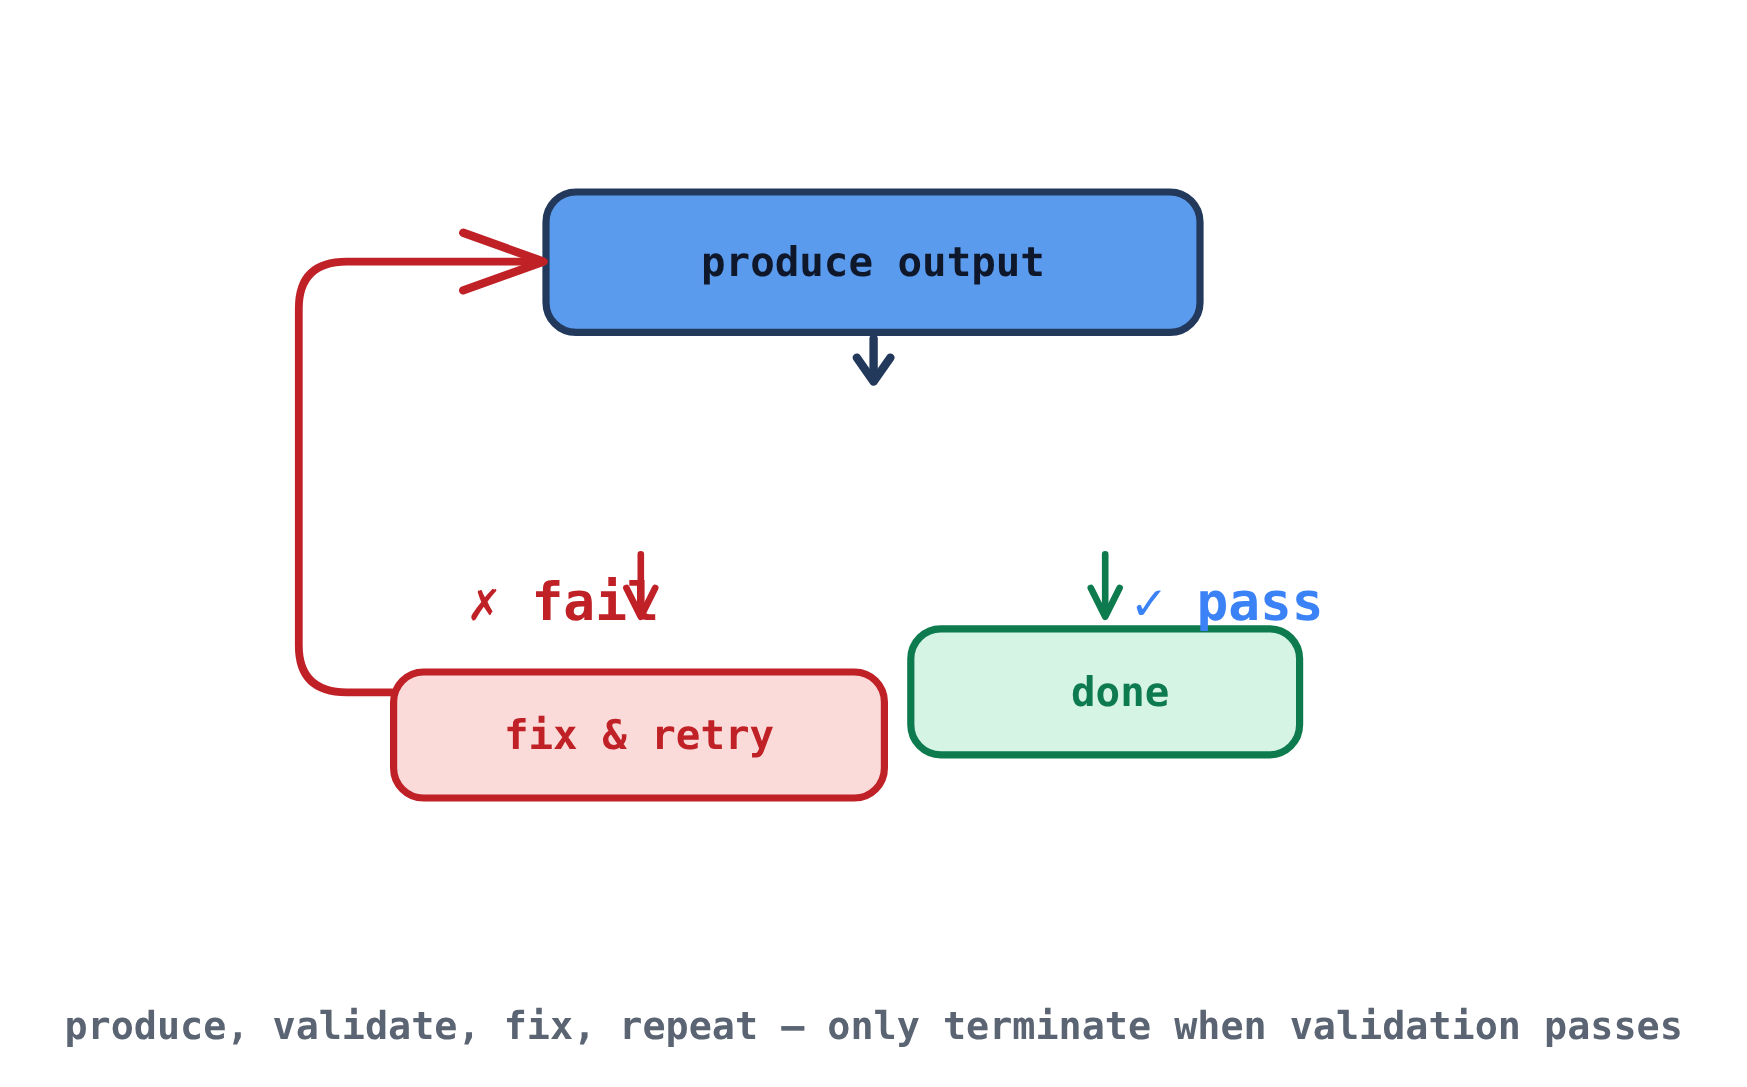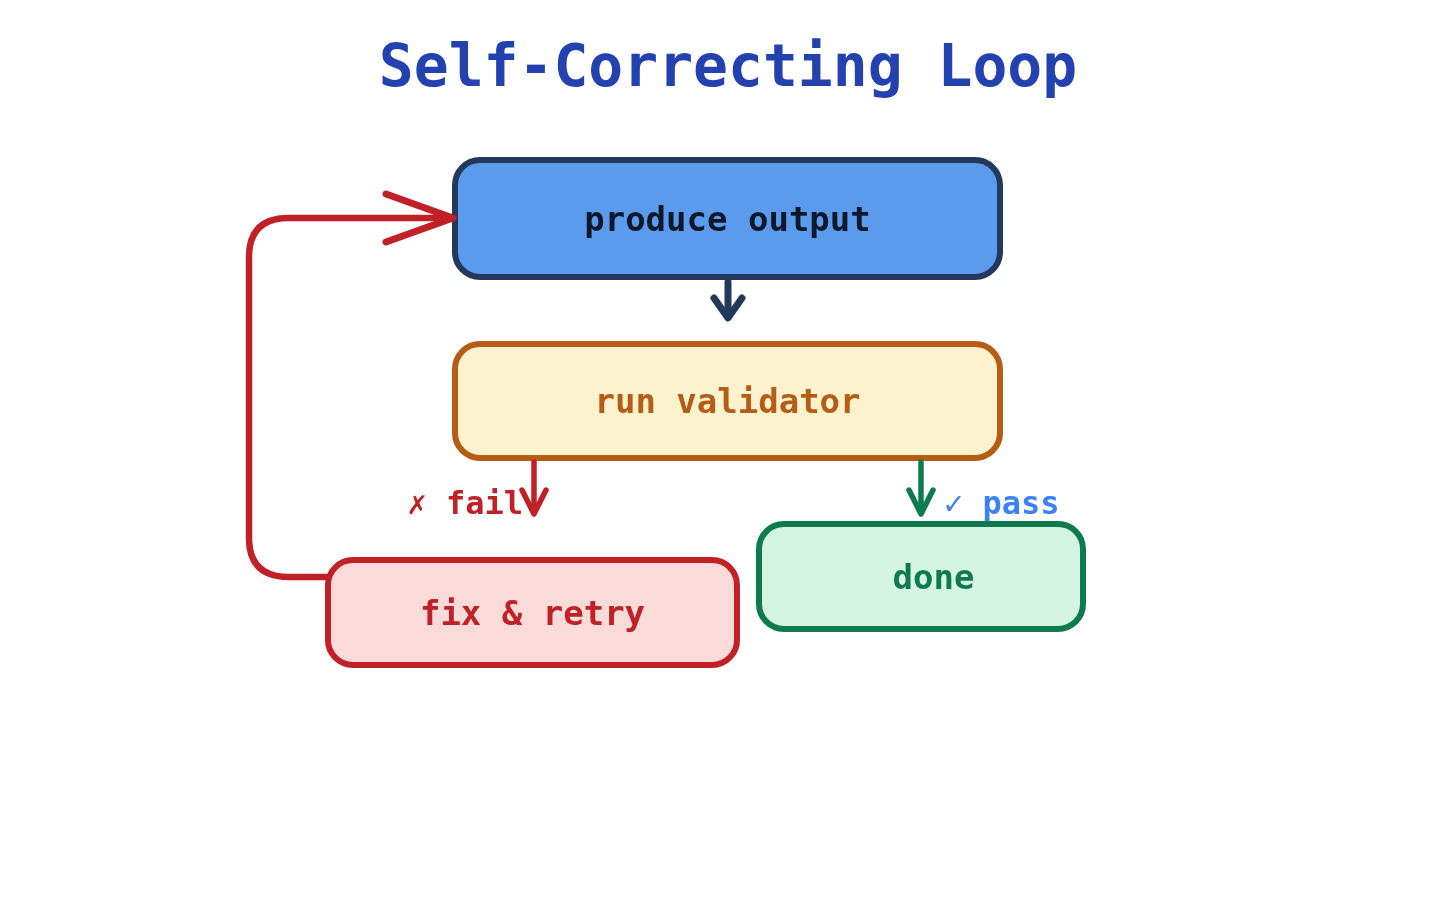--- a/index.html
+++ b/index.html
@@ -66,21 +66,21 @@
   }
   .arrow-layer {
     position: absolute;
     inset: 0;
     width: 1456px;
     height: 906px;
     pointer-events: none;
   }
   .edge-label {
     position: absolute;
-    font-size: 32px;
+    font-size: 44px;
     font-weight: bold;
     white-space: pre;
     line-height: 34px;
   }
   .edge-label-fail {
     left: 390px;
     top: 486px;
     width: 133px;
     text-align: right;
     color: #bf2127;
@@ -100,29 +100,25 @@
     font-size: 32px;
     font-weight: bold;
     color: #5b6472;
   }
 </style>
 </head>
 <body>
 
 <div class="stage">
 
-  <h1 class="title">Self-Correcting Loop</h1>
 
   <div class="node node-produce">
     <span>produce output</span>
   </div>
 
-  <div class="node node-validator">
-    <span>run validator</span>
-  </div>
 
   <div class="node node-fix">
     <span>fix &amp; retry</span>
   </div>
 
   <div class="node node-done">
     <span>done</span>
   </div>
 
   <svg class="arrow-layer" viewBox="0 0 1456 906" xmlns="http://www.w3.org/2000/svg">
@@ -145,14 +141,15 @@
     <g>
       <path d="M326 577 H 289 Q 249 577 249 538 V 257 Q 249 218 289 218 H 444" fill="none" stroke="#bf2127" stroke-width="6.5" stroke-linecap="round"></path>
       <path d="M386 194 L453 218 L386 242" fill="none" stroke="#bf2127" stroke-width="7" stroke-linecap="round" stroke-linejoin="round"></path>
     </g>
   </svg>
 
   <div class="edge-label edge-label-fail">✗ fail</div>
 
   <div class="edge-label edge-label-pass">✓ pass</div>
 
+  <div class="caption">produce, validate, fix, repeat — only terminate when validation passes</div>
 
 </div>
 
 </body></html>

